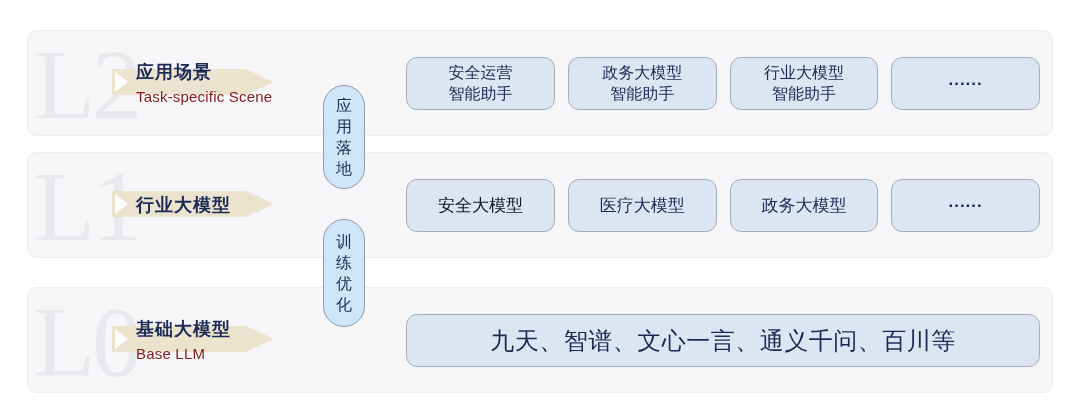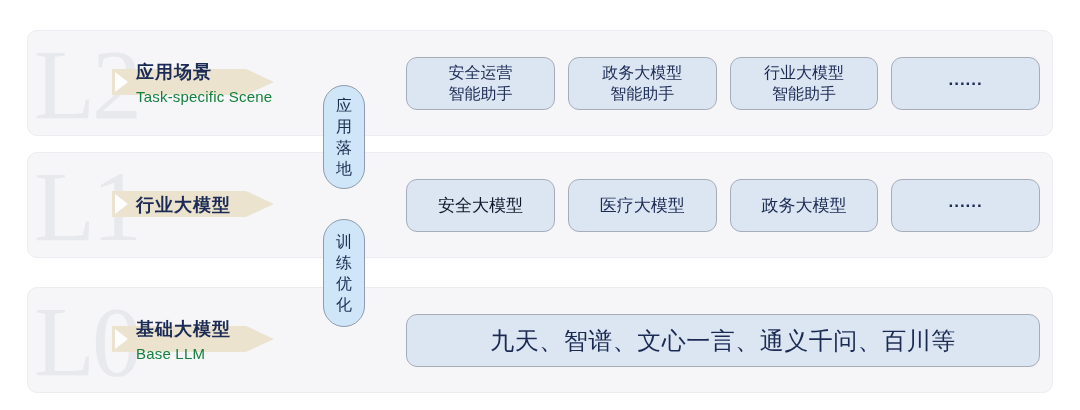--- a/index.html
+++ b/index.html
@@ -28,21 +28,21 @@
     clip-path: polygon(0 0, calc(100% - 28px) 0, 100% 50%, calc(100% - 28px) 100%, 0 100%);
   }
   .chevron {
     position: absolute; left: 3px; top: 50%; transform: translateY(-50%);
     width: 13px; height: 20px; background: #fdfdfd;
     clip-path: polygon(0 0, 100% 50%, 0 100%);
   }
 
   .title-block { position: absolute; left: 108px; top: 50%; transform: translateY(-52%); z-index: 3; }
   .layer-title { font-size: 18px; font-weight: bold; color: #1b2b56; letter-spacing: 1px; }
-  .layer-subtitle { font-size: 15px; color: #15803d; margin-top: 4px; letter-spacing: 0.2px; }
+  .layer-subtitle { font-size: 15px; color: #7f1d1d; margin-top: 4px; letter-spacing: 0.2px; }
 
   .boxes {
     position: absolute; left: 378px; width: 634px; top: 0; height: 100%;
     display: flex; gap: 13px; align-items: center; z-index: 3;
   }
   .box {
     flex: 1; height: 53px; box-sizing: border-box;
     background: #dce6f3; border: 1px solid #a6adb9; border-radius: 11px;
     display: flex; flex-direction: column; align-items: center; justify-content: center;
     color: #1a2a52; font-size: 16px; line-height: 21px; text-align: center;

